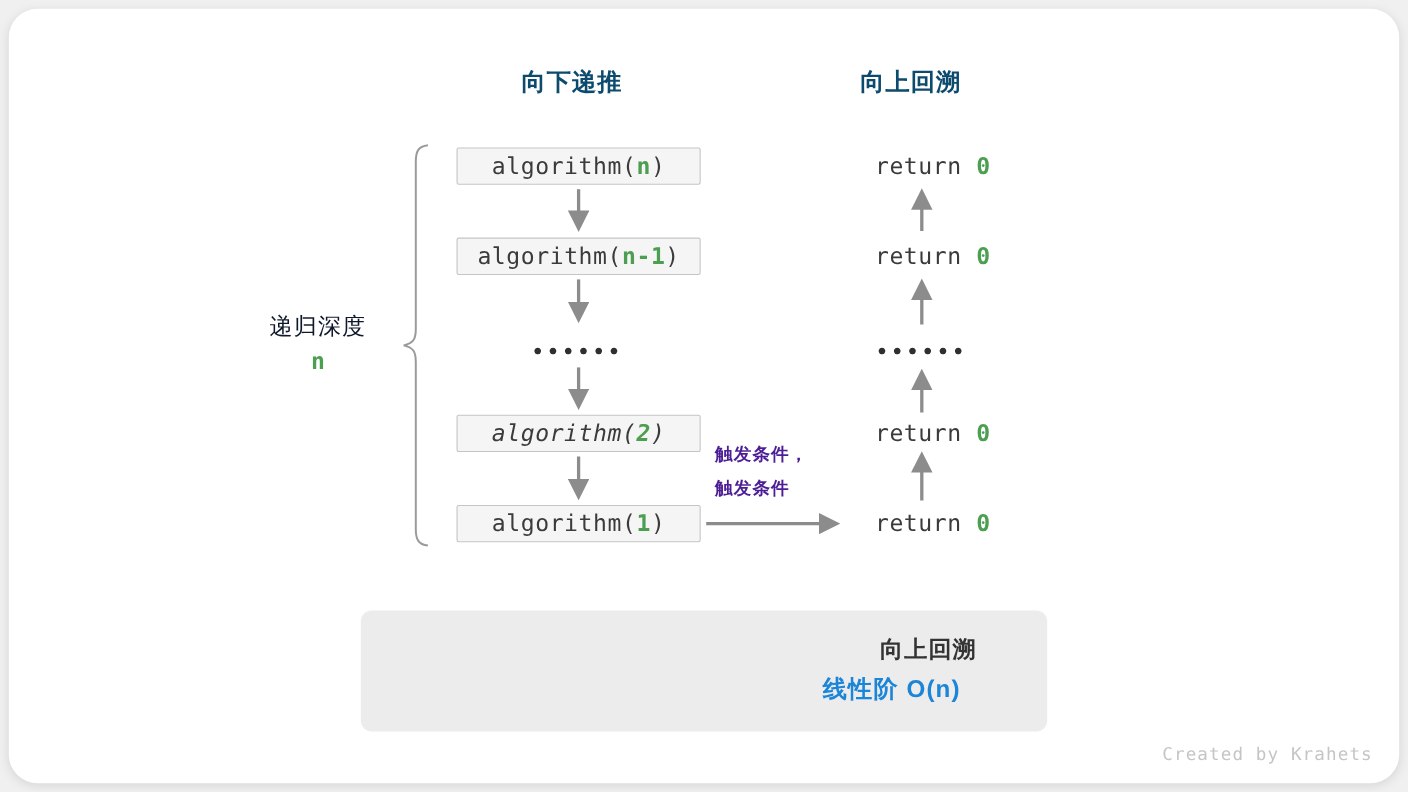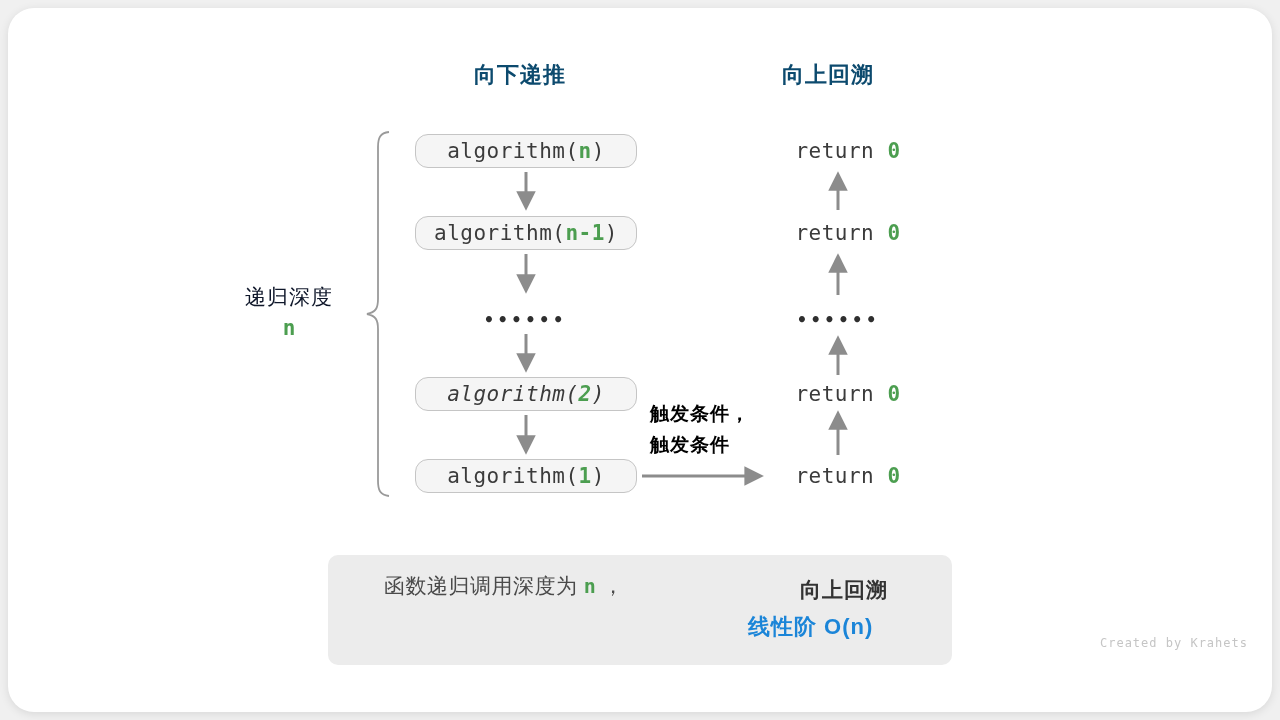--- a/index.html
+++ b/index.html
@@ -15,21 +15,21 @@
     box-shadow:0 2px 10px rgba(0,0,0,0.10);
   }
   .abs{position:absolute;}
   .col-header{
     width:220px;text-align:center;
     font-size:22px;font-weight:bold;color:#0c4a6e;
     letter-spacing:1px;
   }
   .algo-box{
     width:222px;height:34px;left:415px;
-    background:#f5f5f5;border:1.5px solid #c5c5c5;border-radius:13px;
+    background:#f5f5f5;border:1.5px solid #c5c5c5;border-radius:2px;
     display:flex;align-items:center;justify-content:center;
     box-sizing:border-box;
   }
   .mono{
     font-family:"DejaVu Sans Mono","Liberation Mono",monospace;
     font-size:21px;color:#3b3b3b;letter-spacing:0.5px;
   }
   .green{color:#4c9e50;font-weight:bold;}
   .return-row{
     width:220px;text-align:center;height:26px;line-height:26px;
@@ -42,21 +42,21 @@
   .depth-label{
     width:140px;text-align:center;
     font-size:21px;color:#0f172a;letter-spacing:1px;
   }
   .depth-n{
     width:140px;text-align:center;
     font-family:"DejaVu Sans Mono","Liberation Mono",monospace;
     font-size:21px;font-weight:bold;color:#4c9e50;
   }
   .trigger-note{
-    font-size:19px;font-weight:bold;color:#000000;line-height:31px;
+    font-size:16px;font-weight:bold;color:#4c1d95;line-height:31px;
     letter-spacing:1px;
   }
   .summary-box{
     left:328px;top:555px;width:624px;height:110px;
     background:#ececec;border-radius:10px;
   }
   .summary-left{
     left:348px;top:566px;width:312px;
     font-size:21px;color:#4a4a4a;line-height:40px;text-align:center;
     letter-spacing:0.5px;
@@ -67,23 +67,23 @@
   }
   .summary-title{
     left:758px;top:576px;width:172px;text-align:center;
     font-size:21px;font-weight:bold;color:#333333;letter-spacing:1px;
   }
   .summary-value{
     left:748px;top:612px;width:192px;
     font-size:22px;font-weight:bold;color:#1b85d8;letter-spacing:1px;
   }
   .credit{
-    left:1040px;top:636px;width:208px;text-align:right;
+    left:1040px;top:676px;width:208px;text-align:right;
     font-family:"DejaVu Sans Mono","Liberation Mono",monospace;
-    font-size:12px;color:#c5c5c5;letter-spacing:1px;
+    font-size:16px;color:#c5c5c5;letter-spacing:1px;
   }
   svg.overlay{position:absolute;left:0;top:0;pointer-events:none;}
 </style>
 </head>
 <body>
 
 <div class="card"></div>
 
 <svg class="overlay" width="1280" height="720" viewBox="0 0 1280 720">
   <defs>
@@ -140,18 +140,17 @@
 <div class="abs depth-label" style="left:219px;top:283px;">递归深度</div>
 <div class="abs depth-n" style="left:219px;top:316px;">n</div>
 
 <div class="abs trigger-note" style="left:650px;top:398px;">
   <div>触发条件，</div>
   <div>触发条件</div>
 </div>
 
 <div class="abs summary-box"></div>
 <div class="abs summary-left">
-  <div><span>函数递归调用深度为 </span><span class="green mono-inline">n</span><span> ，</span></div>
 </div>
 <div class="abs summary-title">向上回溯</div>
 <div class="abs summary-value">线性阶 O(n)</div>
 
 <div class="abs credit">Created by Krahets</div>
 
 </body></html>

